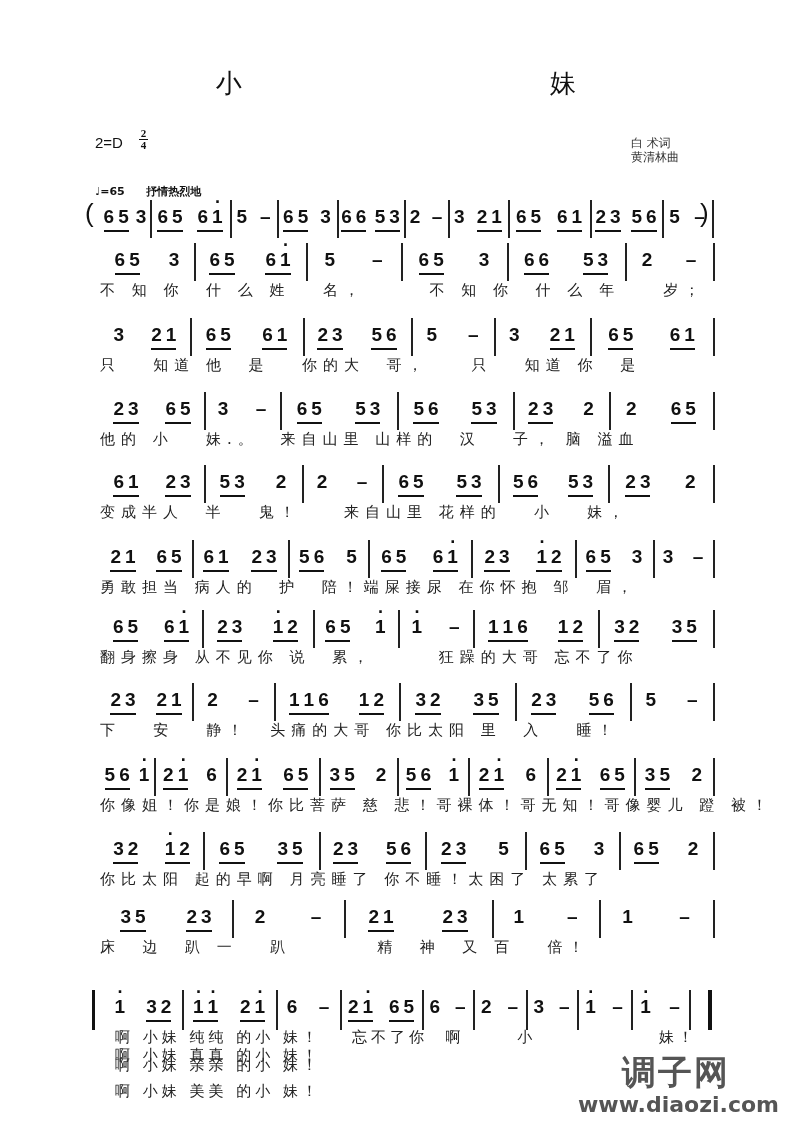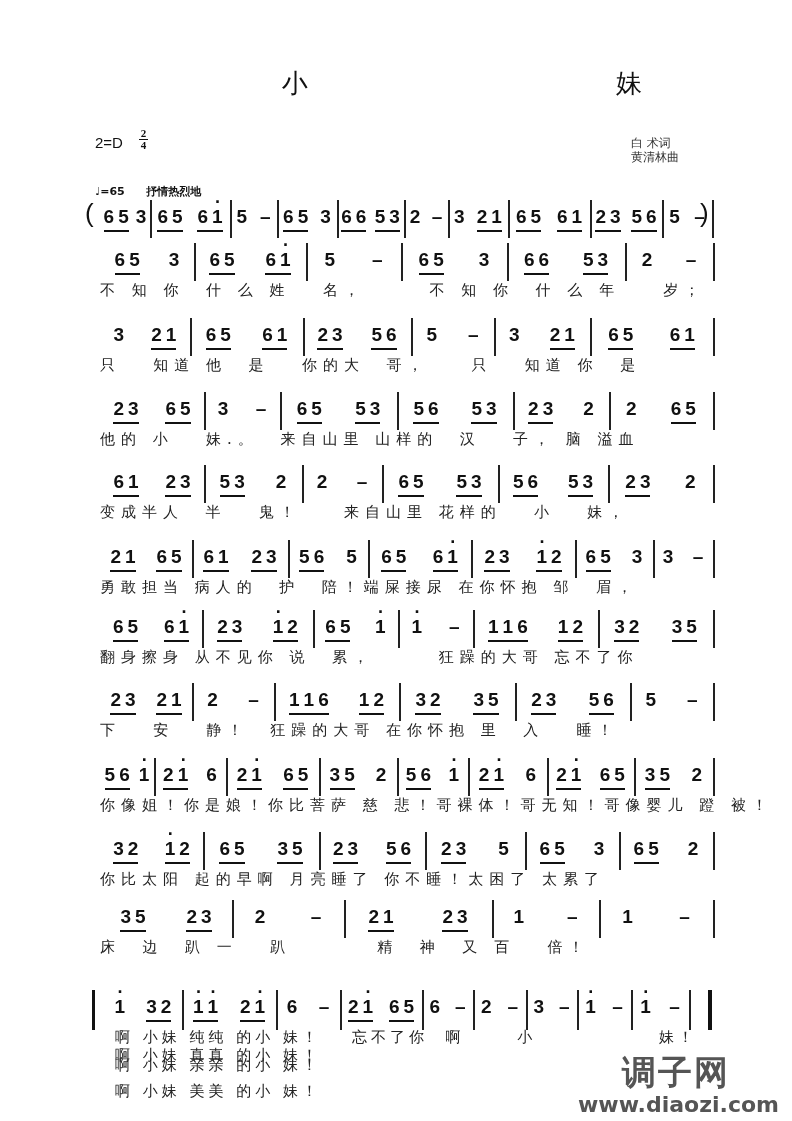--- a/index.html
+++ b/index.html
@@ -1,18 +1,18 @@
 <!DOCTYPE html>
 <html><head>
 <meta charset="utf-8">
 <style>
   html, body { margin: 0; padding: 0; background: #ffffff; }
   body { width: 792px; height: 1121px; position: relative; overflow: hidden;
          font-family: "DejaVu Sans", sans-serif; color: #111; }
-  .title { position: absolute; top: 66px; left: 0; width: 792px; text-align: right;
+  .title { position: absolute; top: 66px; left: 0; width: 792px; text-align: center;
            font-size: 26px; letter-spacing: 150px; text-indent: 150px; }
   .key { position: absolute; top: 134px; left: 95px; font-size: 15px; font-family: "Liberation Sans", sans-serif; }
   .frac { position: absolute; top: 128px; left: 139px; font-size: 11px; font-weight: bold;
           line-height: 11px; text-align: center; font-family: "Liberation Serif", serif; }
   .frac .bar { border-top: 1.5px solid #111; width: 9px; }
   .credits { position: absolute; top: 136px; left: 631px; font-size: 12px; line-height: 14px;
              color: #333; font-family: "DejaVu Serif", serif; }
   .tempo { position: absolute; top: 184px; left: 95px; font-size: 11px; }
   .tempo span { margin-right: 18px; font-weight: bold; }
   .line { position: absolute; left: 0; width: 792px; }
@@ -718,21 +718,21 @@
         <div class="notes">
           <span class="grp">
             <span>5</span>
           </span>
           <span class="grp">
             <span>–</span>
           </span>
         </div>
         <div class="barline" style="left: 83px; top: 0px; height: 38px;"></div>
       </div>
-      <div class="lyr" style="left: 100px; top: 38px; letter-spacing: 6px;">下   安   静！  狂躁的大哥 在你怀抱 里  入   睡！</div>
+      <div class="lyr" style="left: 100px; top: 38px; letter-spacing: 6px;">下   安   静！  头痛的大哥 你比太阳 里  入   睡！</div>
     </div>
     <div class="line" style="top: 758px;">
       <div class="measure" style="left: 100px; width: 54px;">
         <div class="notes">
           <span class="grp u1">
             <span>5</span>
             <span>6</span>
           </span>
           <span class="grp">
             <span style="position: relative;">1<span style="position: absolute; left: 3px; top: -14px; font-size: 18px;">·</span></span>

